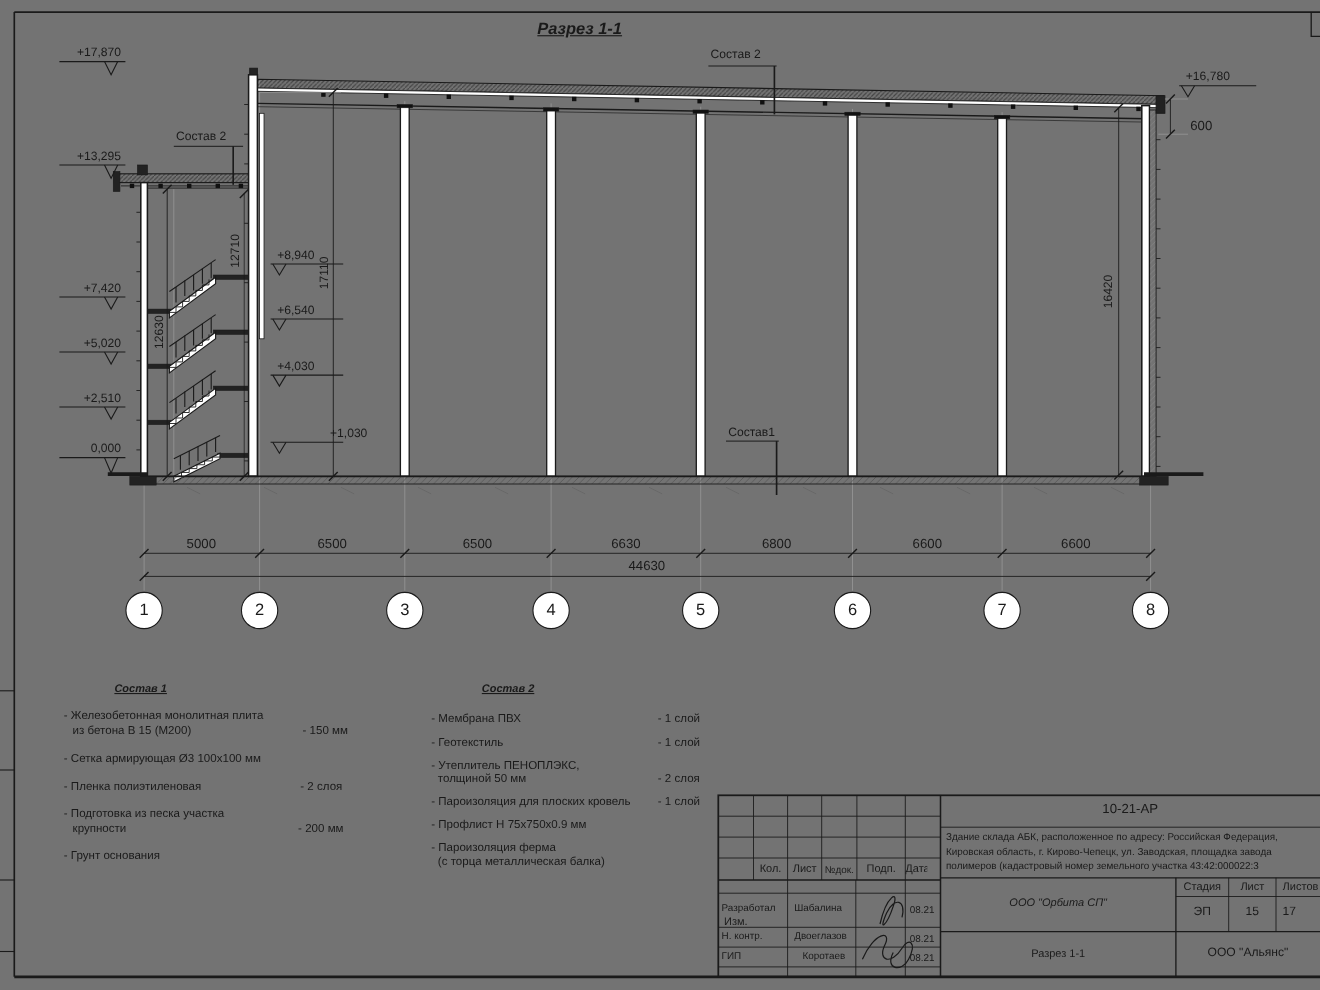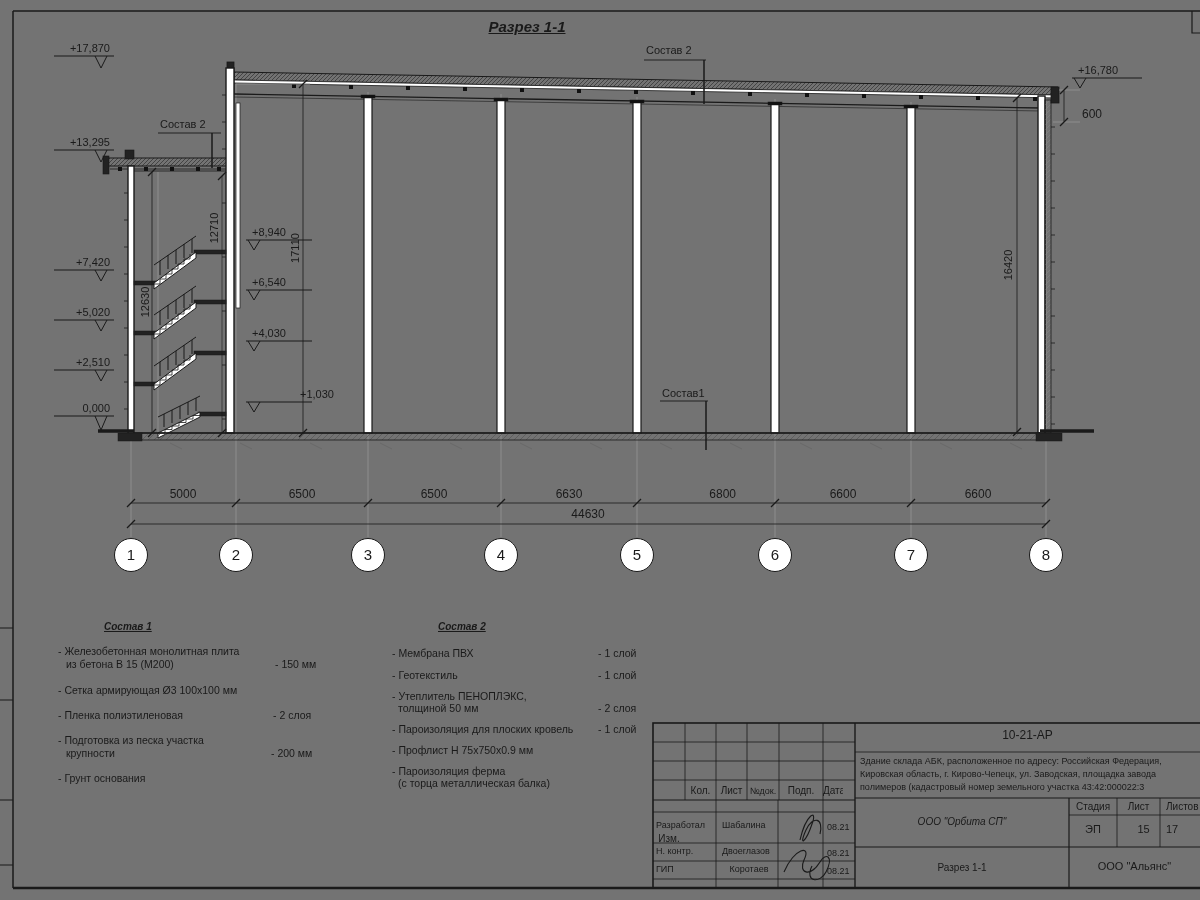--- a/index.html
+++ b/index.html
@@ -371,21 +371,21 @@
 
 <div class="rot" style="left:115px;top:296px;">12630</div>
 <div class="rot" style="left:184px;top:222px;">12710</div>
 <div class="rot" style="left:265px;top:242px;">17110</div>
 <div class="rot" style="left:978px;top:259px;">16420</div>
 
 <div class="dim" style="left:153px;top:488px;width:60px;">5000</div>
 <div class="dim" style="left:272px;top:488px;width:60px;">6500</div>
 <div class="dim" style="left:404px;top:488px;width:60px;">6500</div>
 <div class="dim" style="left:539px;top:488px;width:60px;">6630</div>
-<div class="dim" style="left:676px;top:488px;width:60px;text-align:right;">6800</div>
+<div class="dim" style="left:676px;top:488px;width:60px;">6800</div>
 <div class="dim" style="left:813px;top:488px;width:60px;">6600</div>
 <div class="dim" style="left:948px;top:488px;width:60px;">6600</div>
 <div class="dim" style="left:553px;top:508px;width:70px;">44630</div>
 
 <div class="bubble-num" style="left:114px;top:547px;">1</div>
 <div class="bubble-num" style="left:219px;top:547px;">2</div>
 <div class="bubble-num" style="left:351px;top:547px;">3</div>
 <div class="bubble-num" style="left:484px;top:547px;">4</div>
 <div class="bubble-num" style="left:620px;top:547px;">5</div>
 <div class="bubble-num" style="left:758px;top:547px;">6</div>
@@ -439,17 +439,17 @@
 <div class="tb tb-small" style="left:656px;top:864px;width:58px;">ГИП</div>
 <div class="tb tb-small tb-c" style="left:722px;top:864px;width:54px;">Коротаев</div>
 <div class="tb tb-small" style="left:827px;top:866px;width:28px;">08.21</div>
 
 <div class="tb tb-c tb-italic" style="left:855px;top:816px;width:214px;">ООО "Орбита СП"</div>
 <div class="tb tb-c" style="left:855px;top:862px;width:214px;">Разрез 1-1</div>
 <div class="tb tb-c" style="left:1069px;top:801px;width:48px;">Стадия</div>
 <div class="tb tb-c" style="left:1117px;top:801px;width:43px;">Лист</div>
 <div class="tb" style="left:1166px;top:801px;width:40px;">Листов</div>
 <div class="tb tb-c" style="left:1069px;top:824px;width:48px;font-size:11px;">ЭП</div>
-<div class="tb tb-c" style="left:1117px;top:824px;width:53px;font-size:11px;">15</div>
+<div class="tb tb-c" style="left:1117px;top:824px;width:43px;font-size:11px;">15</div>
 <div class="tb tb-c" style="left:1160px;top:824px;width:24px;font-size:11px;">17</div>
 <div class="tb tb-c" style="left:1069px;top:861px;width:131px;font-size:11px;">ООО "Альянс"</div>
 
 </div>
 
 </body></html>

